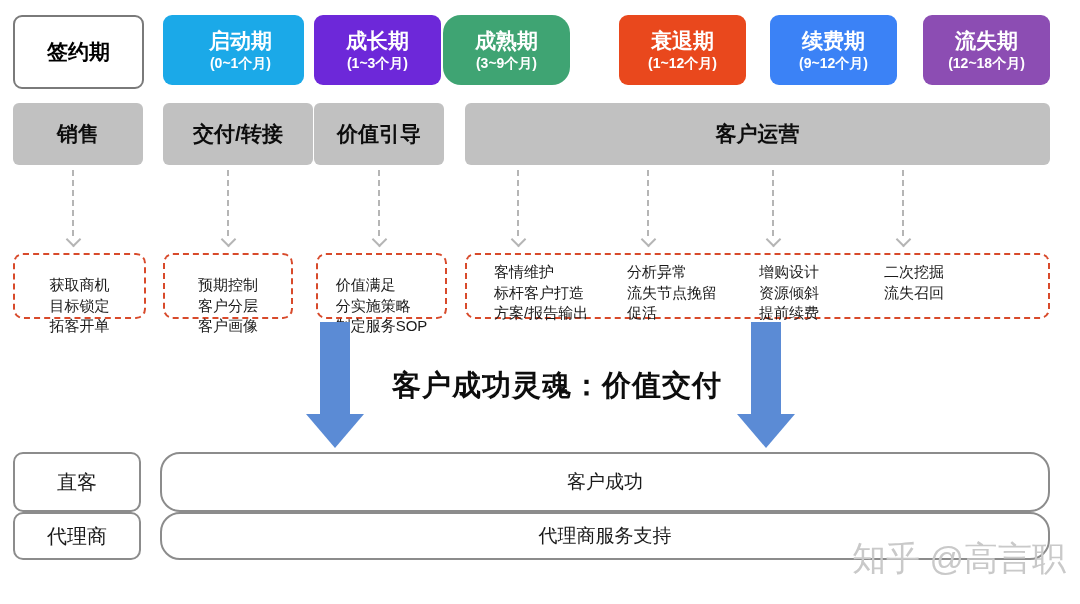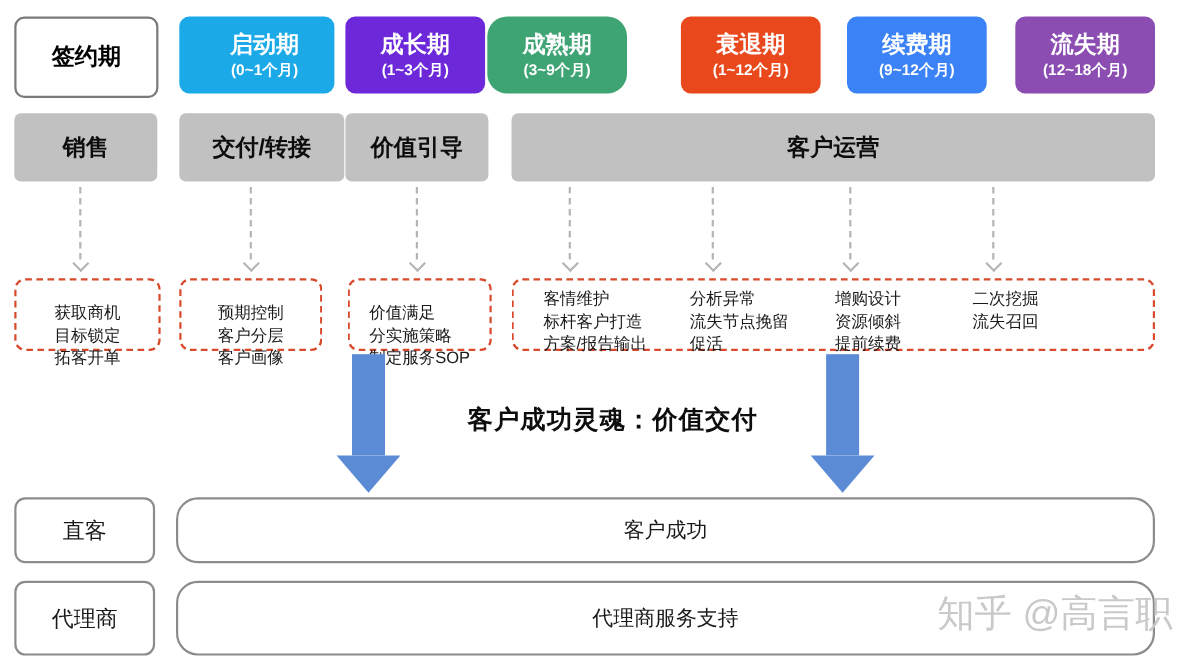--- a/index.html
+++ b/index.html
@@ -42,21 +42,21 @@
     display:table;margin:20px auto 0 auto;text-align:left;
     font-size:15px;line-height:20.5px;color:#1a1a1a;
   }
   .opcol{
     position:absolute;top:7px;text-align:left;
     font-size:15px;line-height:20.5px;color:#1a1a1a;white-space:nowrap;
   }
   
   .slogan{
     position:absolute;top:366px;left:34px;right:0;text-align:center;
-    font-size:23px;font-weight:bold;color:#0d0d0d;letter-spacing:1px;
+    font-size:29px;font-weight:bold;color:#0d0d0d;letter-spacing:1px;
   }
   
   .big-arrow{position:absolute;top:322px;width:58px;height:126px;}
   .big-arrow .shaft{position:absolute;left:14px;top:0;width:30px;height:92px;background:#5b8bd5;}
   .big-arrow .head{
     position:absolute;left:0;top:92px;width:0;height:0;
     border-left:29px solid transparent;border-right:29px solid transparent;
     border-top:34px solid #5b8bd5;
   }
   
@@ -64,21 +64,21 @@
     position:absolute;left:13px;width:128px;border:2px solid #8c8c8c;border-radius:10px;
     background:#fff;display:flex;align-items:center;justify-content:center;
     font-size:20px;color:#1a1a1a;box-sizing:border-box;
   }
   .chan-box{
     position:absolute;left:160px;width:890px;border:2px solid #8c8c8c;border-radius:20px;
     background:#fff;display:flex;align-items:center;justify-content:center;
     font-size:19px;color:#1a1a1a;box-sizing:border-box;
   }
   .rowA{top:452px;height:60px;font-family:Liberation Serif, serif;}
-  .rowB{top:528px;height:68px;}
+  .rowB{top:512px;height:48px;}
   
   .watermark{
     position:absolute;left:852px;top:541px;font-size:34px;line-height:1.05;
     color:#c9c9c9;z-index:5;white-space:nowrap;
   }
 </style>
 </head>
 <body>
 
 <div class="canvas">

